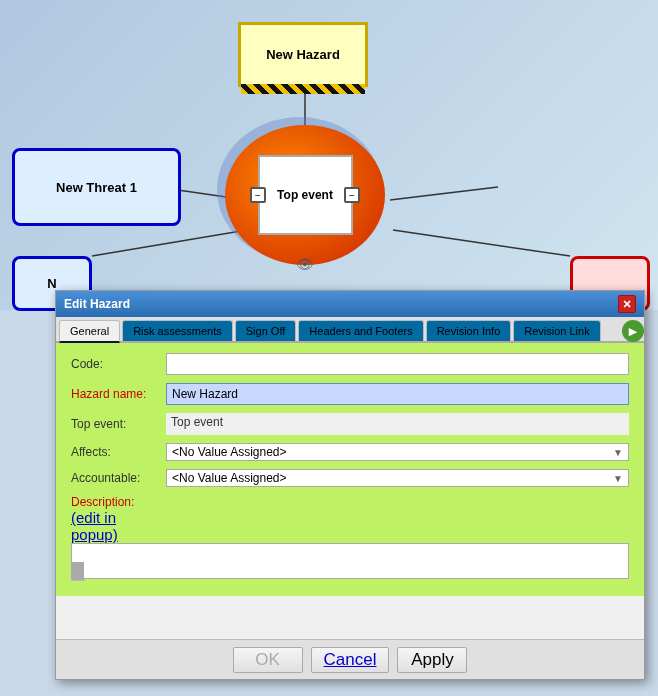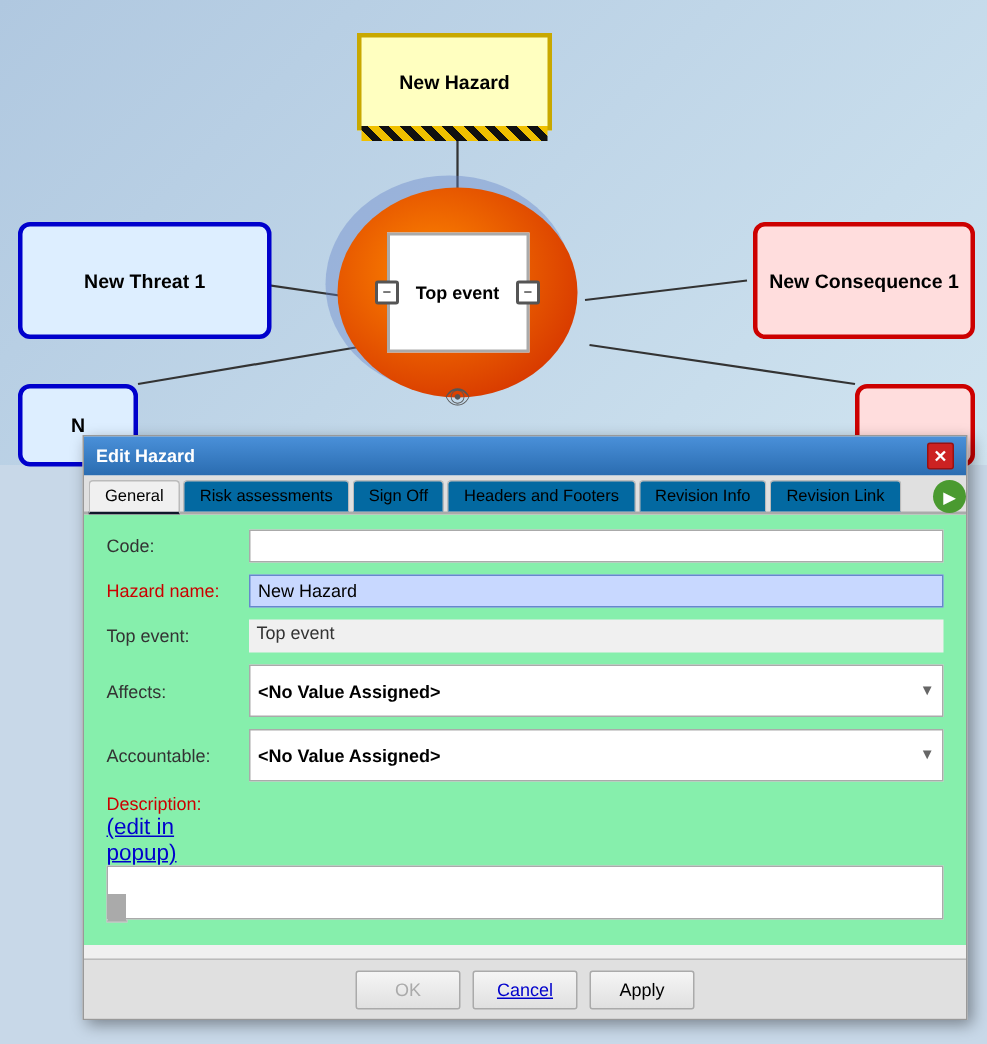--- a/index.html
+++ b/index.html
@@ -287,21 +287,21 @@
       border-radius: 50%;
       display: flex;
       align-items: center;
       justify-content: center;
       cursor: pointer;
     }
 
     
     .form-area {
       padding: 10px 15px;
-      background: #86efac;
+      background: #bef264;
     }
     .form-row {
       display: flex;
       align-items: center;
       margin-bottom: 8px;
     }
     .form-label {
       width: 95px;
       font-size: 12px;
       color: #c00;
@@ -324,29 +324,28 @@
     .form-input-readonly {
       flex: 1;
       height: 22px;
       background: #f0f0f0;
       padding: 2px 5px;
       font-size: 12px;
       color: #333;
     }
     .form-select {
       flex: 1;
-      height: 35px;
+      height: 18px;
       border: 1px solid #aaa;
       background: white;
       padding: 2px 5px;
       font-size: 12px;
       display: flex;
       align-items: center;
       justify-content: space-between;
-      font-weight: bold;
     }
     .select-arrow {
       font-size: 10px;
       color: #666;
     }
     .description-area {
       display: flex;
       margin-bottom: 5px;
       flex-direction: column;
     }
@@ -400,21 +399,21 @@
       align-items: center;
       justify-content: center;
       gap: 8px;
     }
     .btn {
       min-width: 70px;
       height: 26px;
       border: 1px solid #aaa;
       background: linear-gradient(to bottom, #f5f5f5, #e0e0e0);
       cursor: pointer;
-      font-size: 12px;
+      font-size: 17px;
       padding: 0 12px;
       border-radius: 2px;
     }
     .btn:disabled {
       color: #aaa;
       cursor: default;
     }
     .btn.cancel {
       color: #0000cc;
       text-decoration: underline;
@@ -454,23 +453,20 @@
     <div class="connector-right">
       <span>−</span>
     </div>
     <div class="eye-icon">👁</div>
   </div>
 
   <div class="threat-box">
     <span>New Threat 1</span>
   </div>
 
-  <div class="consequence-box">
-    <span>New Consequence 1</span>
-  </div>
 
   <div class="threat-box2">
     <span>N</span>
   </div>
 
   <div class="consequence-box2"></div>
 
 </div>
 
 <div class="modal-overlay">

